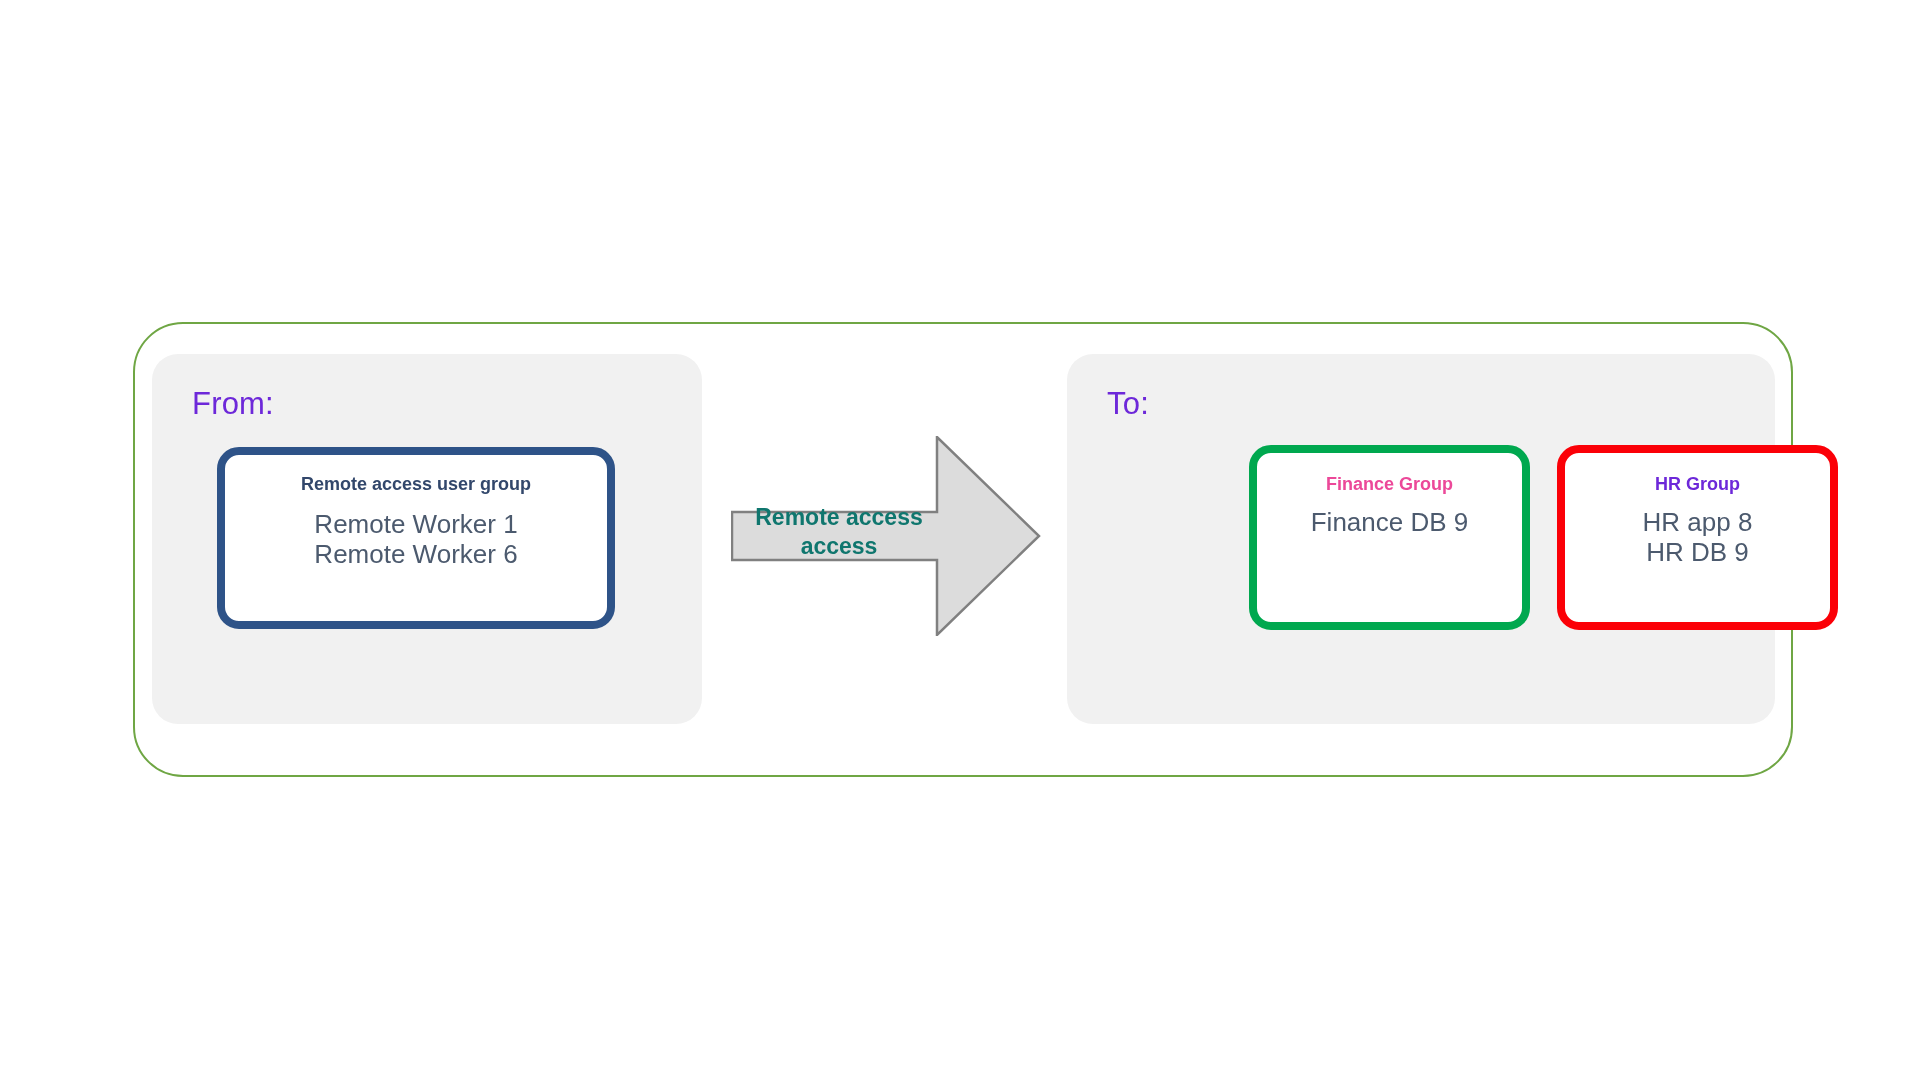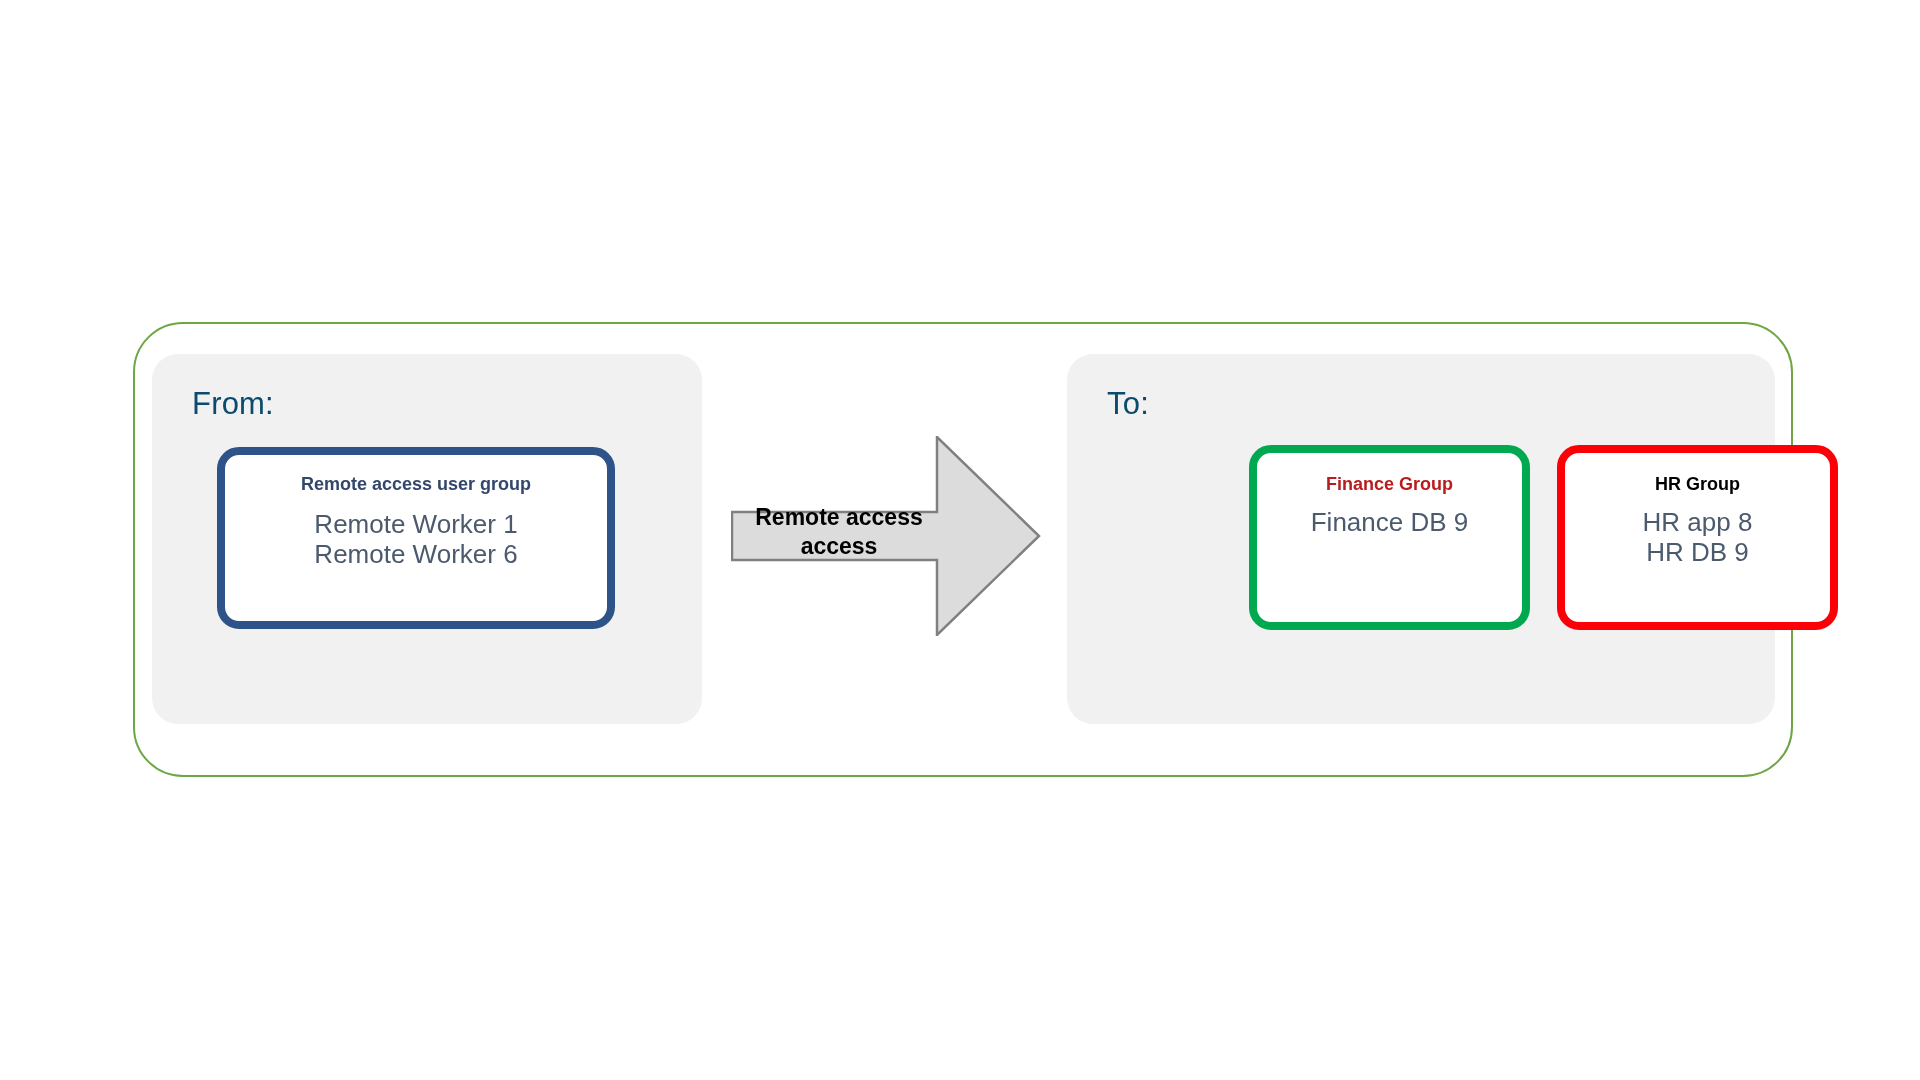--- a/index.html
+++ b/index.html
@@ -46,21 +46,21 @@
     top: 30px;
     width: 708px;
     height: 370px;
   }
 
   .panel-label {
     position: absolute;
     left: 40px;
     top: 32px;
     font-size: 31px;
-    color: #0c4a6e;
+    color: #6d28d9;
     font-family: "Liberation Sans", sans-serif;
     letter-spacing: 0.2px;
     white-space: nowrap;
   }
 
   
   .group-box {
     position: absolute;
     box-sizing: border-box;
     background: #ffffff;
@@ -97,33 +97,33 @@
 
   
   .box-finance {
     left: 182px;
     top: 91px;
     width: 281px;
     height: 185px;
     border: 8px solid #00A84F;
     padding-top: 22px;
   }
-  .box-finance .group-title { color: #b91c1c; }
+  .box-finance .group-title { color: #ec4899; }
   .box-finance .group-members { margin-top: 12px; }
 
   
   .box-hr {
     left: 490px;
     top: 91px;
     width: 281px;
     height: 185px;
     border: 8px solid #FB0007;
     padding-top: 22px;
   }
-  .box-hr .group-title { color: #000000; text-align: center; }
+  .box-hr .group-title { color: #6d28d9; text-align: center; }
   .box-hr .group-members { margin-top: 12px; }
 
   
   .arrow-wrap {
     position: absolute;
     left: 596px;
     top: 112px;
     width: 310px;
     height: 200px;
   }
@@ -133,21 +133,21 @@
     top: 0;
   }
   .arrow-label {
     position: absolute;
     left: 4px;
     top: 67px;
     width: 208px;
     text-align: center;
     font-size: 23px;
     font-weight: bold;
-    color: #000000;
+    color: #0f766e;
     line-height: 1.28;
   }
 </style>
 </head>
 <body>
 
 <div class="policy-container">
 
   <div class="panel panel-from">
     <div class="panel-label">From:</div>

